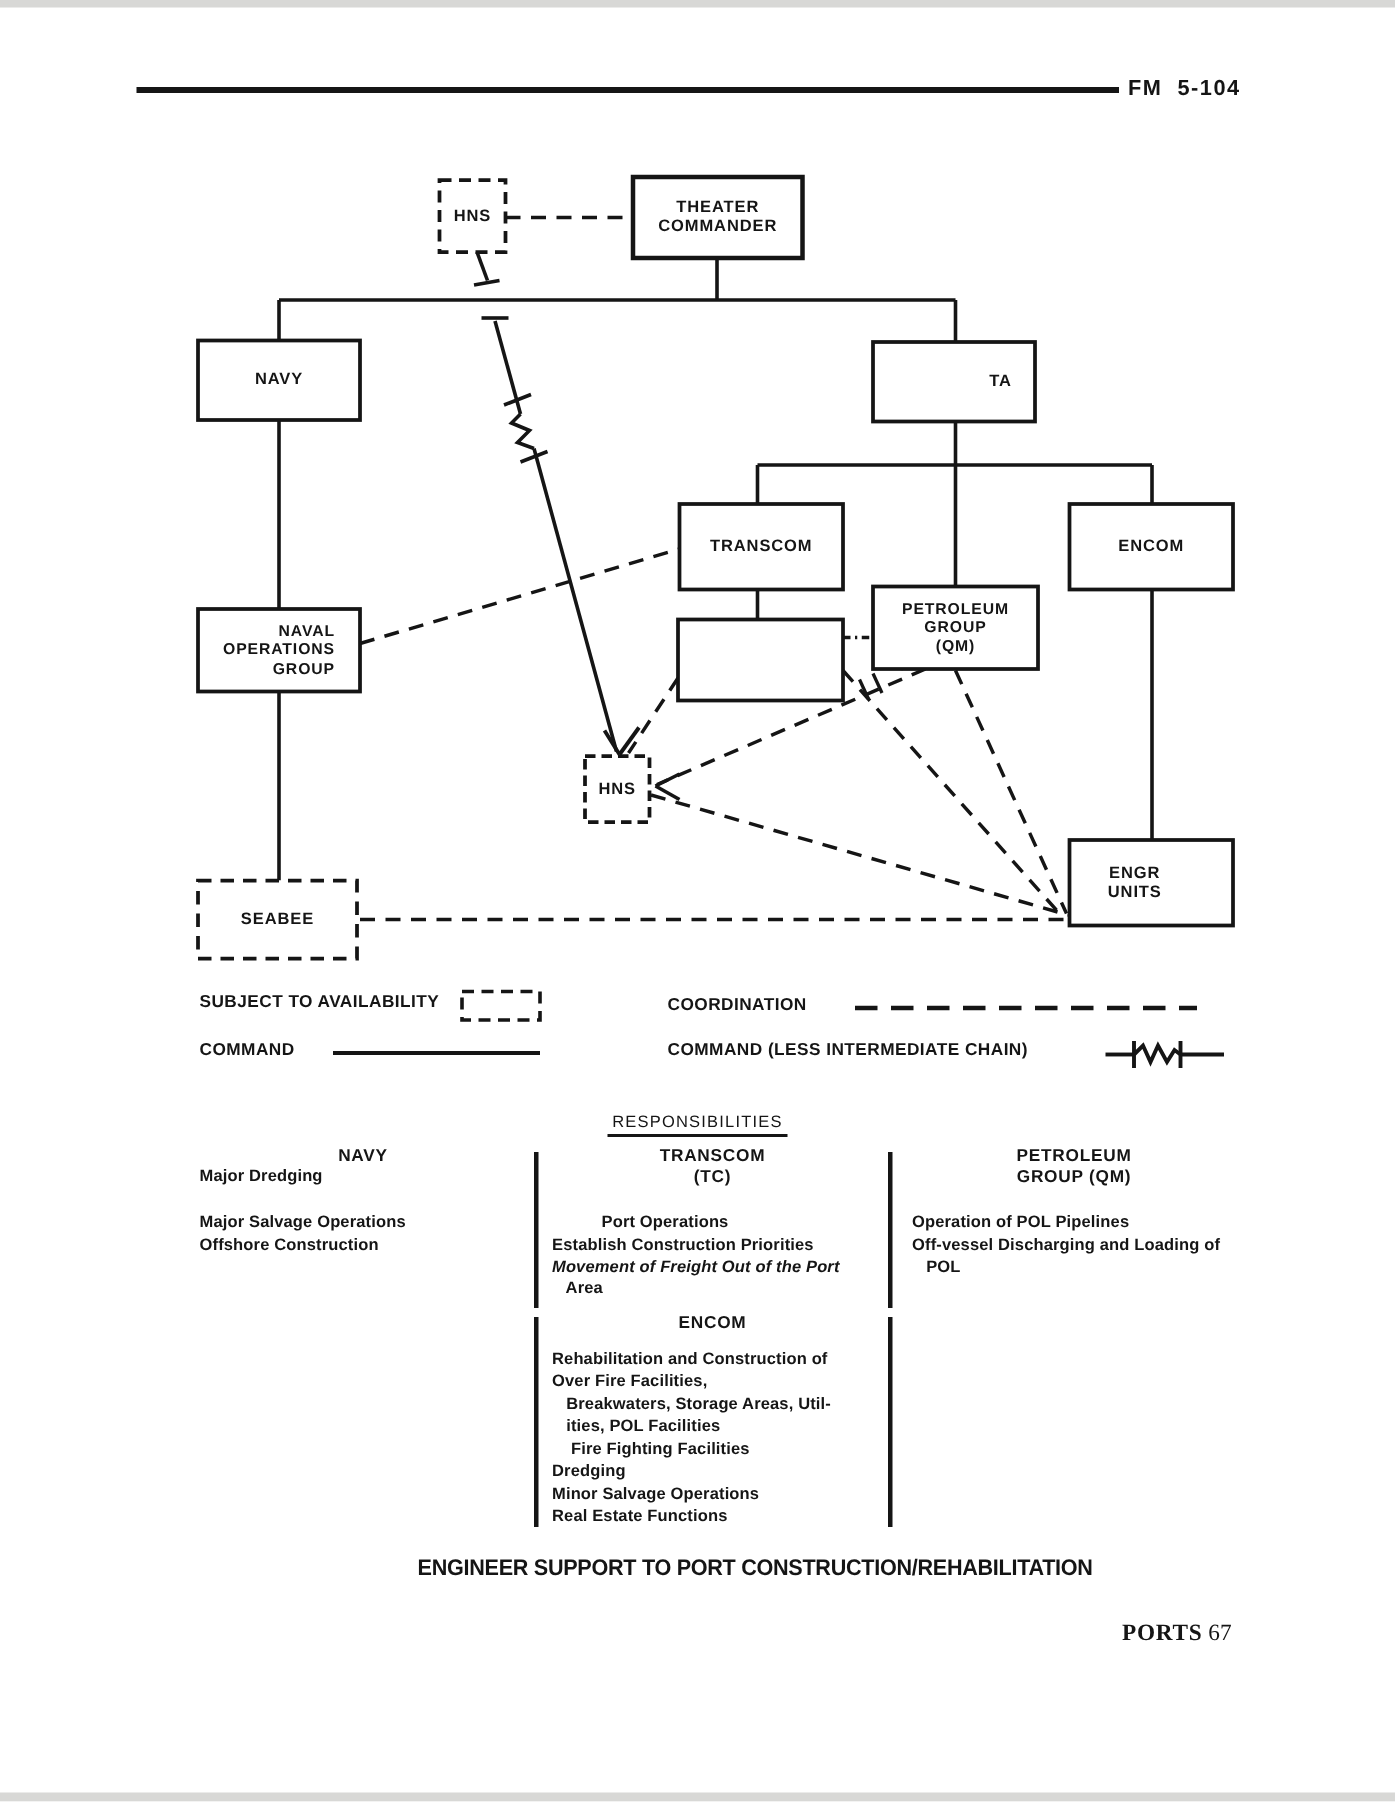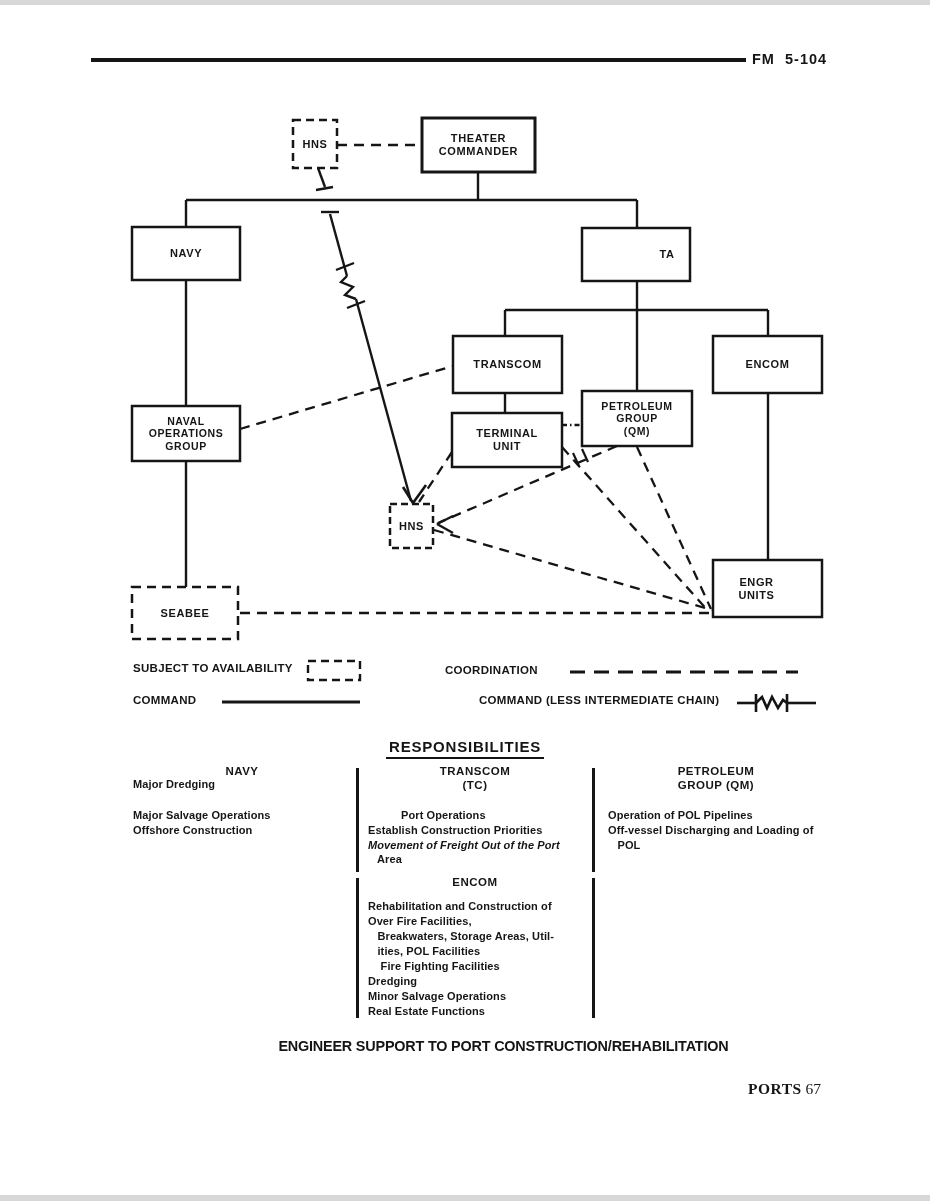--- a/index.html
+++ b/index.html
@@ -11,21 +11,21 @@
   .hdr-rule{position:absolute;left:91px;top:58px;width:655px;height:4px;background:#151515;}
   .doc-ref{position:absolute;left:752px;top:51px;width:90px;font-size:14.5px;font-weight:bold;
            letter-spacing:1px;white-space:pre;}
   svg.connectors{position:absolute;left:0;top:0;}
   .obox-label{position:absolute;display:flex;align-items:center;justify-content:center;
               text-align:center;font-weight:bold;font-size:11px;line-height:13px;
               letter-spacing:0.6px;white-space:pre-line;}
   .obox-label.small{font-size:10.5px;line-height:12.5px;}
   .legend-label{position:absolute;font-weight:bold;font-size:11.5px;letter-spacing:0.3px;white-space:pre;}
   .resp-title-wrap{position:absolute;left:0;top:738px;width:930px;text-align:center;}
-  .resp-title{display:inline-block;font-weight:bold;font-size:15px;letter-spacing:0.8px;
+  .resp-title{display:inline-block;font-weight:normal;font-size:11px;letter-spacing:0.8px;
               border-bottom:2.5px solid #151515;padding:0 3px 2px 3px;}
   .col-header{position:absolute;text-align:center;font-weight:bold;font-size:11.5px;letter-spacing:0.5px;}
   .resp-item{position:absolute;font-weight:bold;font-size:11px;letter-spacing:0.1px;white-space:pre;}
   .v-divider{position:absolute;width:3px;background:#151515;}
   .caption-wrap{position:absolute;left:0;top:1037px;width:930px;text-align:center;padding-left:38px;}
   .caption{display:inline-block;font-weight:bold;font-size:15px;letter-spacing:-0.2px;transform:scaleX(0.96);}
   .footer{position:absolute;left:748px;top:1080px;font-family:"Liberation Serif",serif;font-size:15.5px;}
   .footer .pl{font-weight:bold;letter-spacing:0.5px;}
 </style>
 </head>
@@ -130,34 +130,32 @@
   <div class="obox-label" style="left:293px;top:120px;width:44px;height:48px;">HNS</div>
   <div class="obox-label" style="left:422px;top:118px;width:113px;height:54px;">THEATER
 COMMANDER</div>
   <div class="obox-label" style="left:132px;top:227px;width:108px;height:53px;">NAVY</div>
   <div class="obox-label" style="left:582px;top:228px;width:108px;height:53px;margin-left:31px;">TA</div>
   <div class="obox-label" style="left:453px;top:336px;width:109px;height:57px;">TRANSCOM</div>
   <div class="obox-label" style="left:713px;top:336px;width:109px;height:57px;">ENCOM</div>
   <div class="obox-label small" style="left:582px;top:391px;width:110px;height:55px;">PETROLEUM
 GROUP
 (QM)</div>
-  <div class="obox-label" style="left:452px;top:413px;width:110px;height:54px;">TERMINAL
-UNIT</div>
   <div class="obox-label" style="left:390px;top:504px;width:43px;height:44px;">HNS</div>
-  <div class="obox-label small" style="left:132px;top:406px;width:108px;height:55px;">NAVAL
+  <div class="obox-label small" style="left:132px;top:406px;width:108px;height:55px;text-align:right;">NAVAL
 OPERATIONS
 GROUP</div>
   <div class="obox-label" style="left:132px;top:587px;width:106px;height:52px;">SEABEE</div>
   <div class="obox-label" style="left:713px;top:560px;width:87px;height:57px;">ENGR
 UNITS</div>
 
   <div class="legend-label" style="left:133px;top:662px;">SUBJECT TO AVAILABILITY</div>
   <div class="legend-label" style="left:133px;top:694px;">COMMAND</div>
   <div class="legend-label" style="left:445px;top:664px;">COORDINATION</div>
-  <div class="legend-label" style="left:445px;top:694px;margin-left:34px;">COMMAND (LESS INTERMEDIATE CHAIN)</div>
+  <div class="legend-label" style="left:445px;top:694px;">COMMAND (LESS INTERMEDIATE CHAIN)</div>
 
   <div class="resp-title-wrap">
     <span class="resp-title">RESPONSIBILITIES</span>
   </div>
 
   <div class="v-divider" style="left:356px;top:768px;height:104px;"></div>
   <div class="v-divider" style="left:592px;top:768px;height:104px;"></div>
 
   <div class="col-header" style="left:128px;top:765px;width:228px;">NAVY</div>
 

